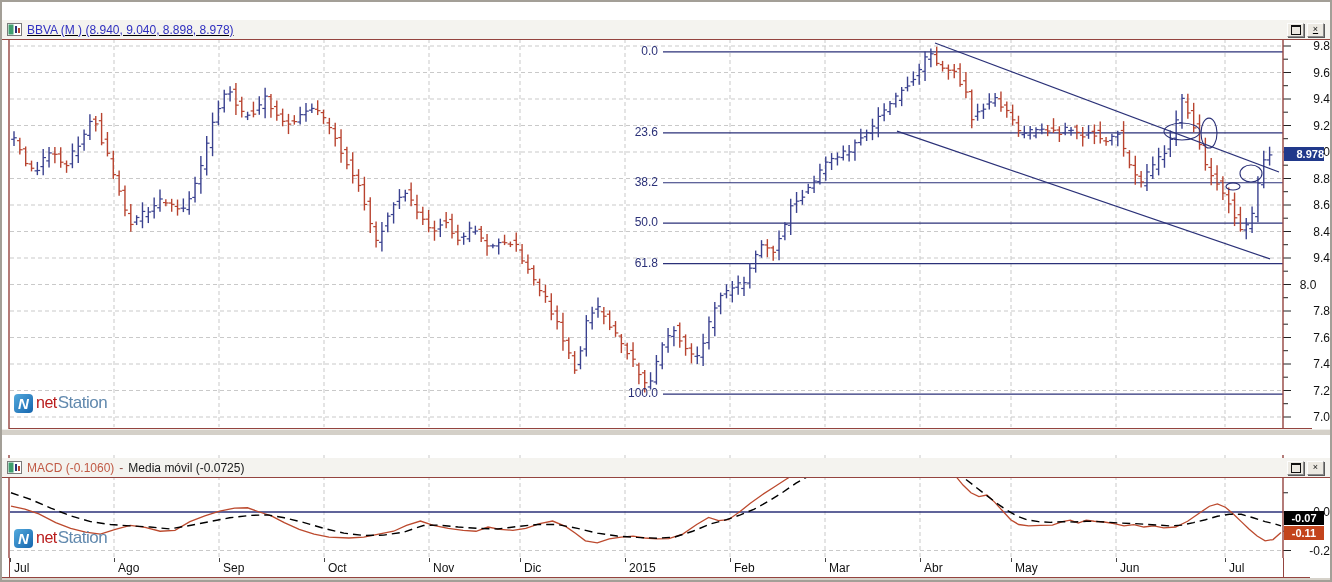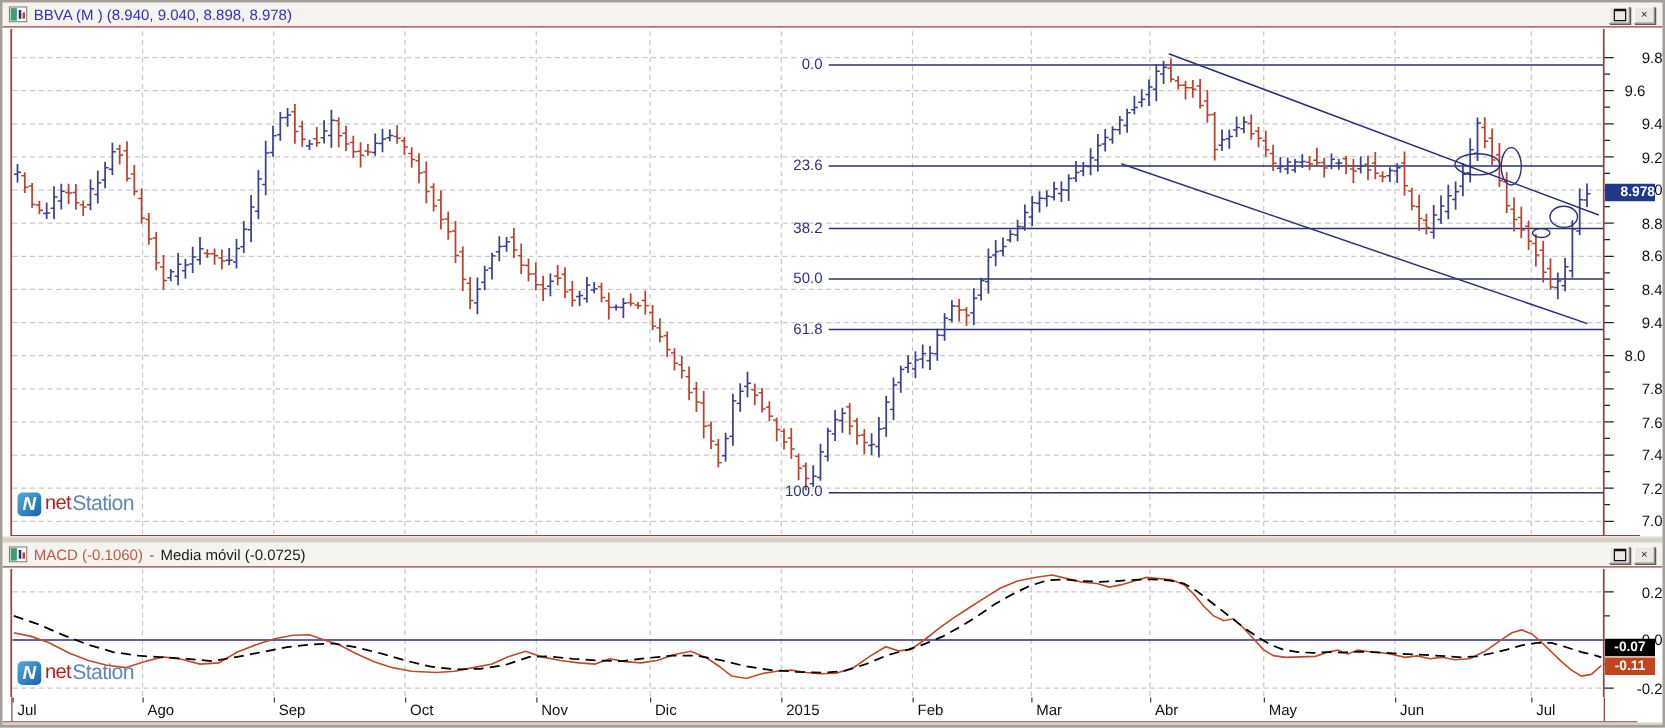--- a/index.html
+++ b/index.html
@@ -38,21 +38,21 @@
   .wm-bold{font-size:16px;font-weight:normal;color:#b91c1c;letter-spacing:-0.5px;}
   .wm-light{font-size:17px;color:#6189ae;letter-spacing:-0.5px;margin-left:-2px;}
   .splitter{position:absolute;left:2px;right:2px;height:5px;background:#d4d0c8;
             border-top:1px solid #efeeea;cursor:row-resize;z-index:9;}
 </style>
 </head>
 <body>
 
 <div class="window">
 
-  <div class="titlebar" id="tb-price" style="top:2px;">
+  <div class="titlebar" id="tb-price" style="top:20px;text-decoration:underline;">
     <svg class="chart-ico" viewBox="0 0 15 13">
       <rect x="0.5" y="0.5" width="14" height="12" fill="#fff" stroke="#7a7a7a"></rect>
       <rect x="1.5" y="1.5" width="5" height="10" fill="#3f9e6e"></rect>
       <rect x="8" y="3" width="2" height="7" fill="#2b3178"></rect>
       <rect x="11" y="5" width="2" height="5" fill="#b8432f"></rect>
     </svg>
     <span class="tb-title tb-blue">BBVA (M ) (8.940, 9.040, 8.898, 8.978)</span>
     <span class="tb-btns">
       <button class="winbtn">
           <span class="glyph-restore"></span>
@@ -786,21 +786,21 @@
         <line x1="1281" y1="0" x2="1281" y2="406" stroke="#94443f" stroke-width="1.4"></line>
         <line x1="7" y1="405.5" x2="1310" y2="405.5" stroke="#94443f" stroke-width="1.2"></line>
       </svg>
     <div class="watermark" style="left:12px;top:370px;">
       <span class="wm-box">N</span>
       <span class="wm-bold">net</span>
       <span class="wm-light">Station</span>
     </div>
     <div class="tag" id="price-tag" style="left: 1282px; top: 123.915px; background: rgb(33, 57, 139); text-align: right;">8.978</div>
   <div class="axis-label" style="left:1284px;top:16px;">9.8</div>
-      <div class="axis-label" style="left:1284px;top:42.50000000000014px;text-align:center;">9.6</div>
+      <div class="axis-label" style="left:1284px;top:42.50000000000014px;">9.6</div>
       <div class="axis-label" style="left:1284px;top:69.00000000000006px;">9.4</div>
       <div class="axis-label" style="left:1284px;top:95.50000000000018px;">9.2</div>
       <div class="axis-label" style="left:1284px;top:122.00000000000011px;">9.0</div>
       <div class="axis-label" style="left:1284px;top:148.5px;">8.8</div>
       <div class="axis-label" style="left:1284px;top:175.00000000000014px;">8.6</div>
       <div class="axis-label" style="left:1284px;top:201.50000000000006px;">8.4</div>
       <div class="axis-label" style="left:1284px;top:228.0000000000002px;">9.4</div>
       <div class="axis-label" style="left:1284px;top:254.5000000000001px;text-align:center;">8.0</div>
       <div class="axis-label" style="left:1284px;top:281.0000000000001px;">7.8</div>
       <div class="axis-label" style="left:1284px;top:307.5000000000001px;">7.6</div>
@@ -810,21 +810,21 @@
       <div class="fib-label" style="left:601px;top:20.96249999999999px;">0.0</div>
       <div class="fib-label" style="left:601px;top:101.78750000000015px;">23.6</div>
       <div class="fib-label" style="left:601px;top:151.74px;">38.2</div>
       <div class="fib-label" style="left:601px;top:192.1525000000002px;">50.0</div>
       <div class="fib-label" style="left:601px;top:232.56500000000017px;">61.8</div>
       <div class="fib-label" style="left:601px;top:363.21000000000015px;">100.0</div>
     </div>
 
   <div class="splitter" style="top:429px;"></div>
 
-  <div class="titlebar" id="tb-macd" style="top:434px;">
+  <div class="titlebar" id="tb-macd" style="top:458px;">
     <svg class="chart-ico" viewBox="0 0 15 13">
       <rect x="0.5" y="0.5" width="14" height="12" fill="#fff" stroke="#7a7a7a"></rect>
       <rect x="1.5" y="1.5" width="5" height="10" fill="#3f9e6e"></rect>
       <rect x="8" y="3" width="2" height="7" fill="#2b3178"></rect>
       <rect x="11" y="5" width="2" height="5" fill="#b8432f"></rect>
     </svg>
     <span class="tb-title tb-red">MACD (-0.1060)</span>
     <span class="tb-sep">-</span>
     <span class="tb-title tb-black">Media móvil (-0.0725)</span>
     <span class="tb-btns">

